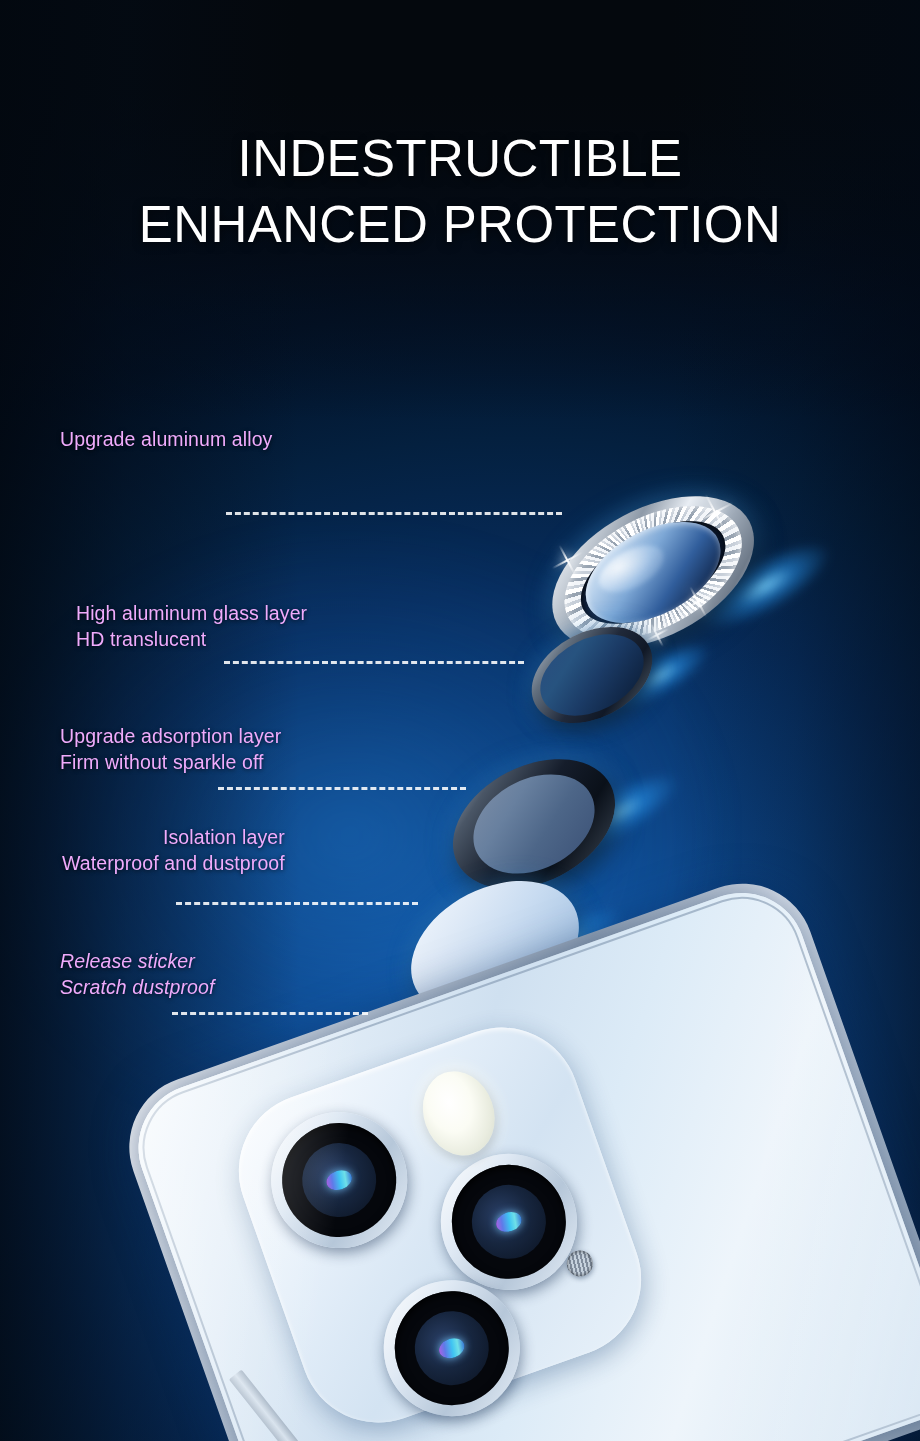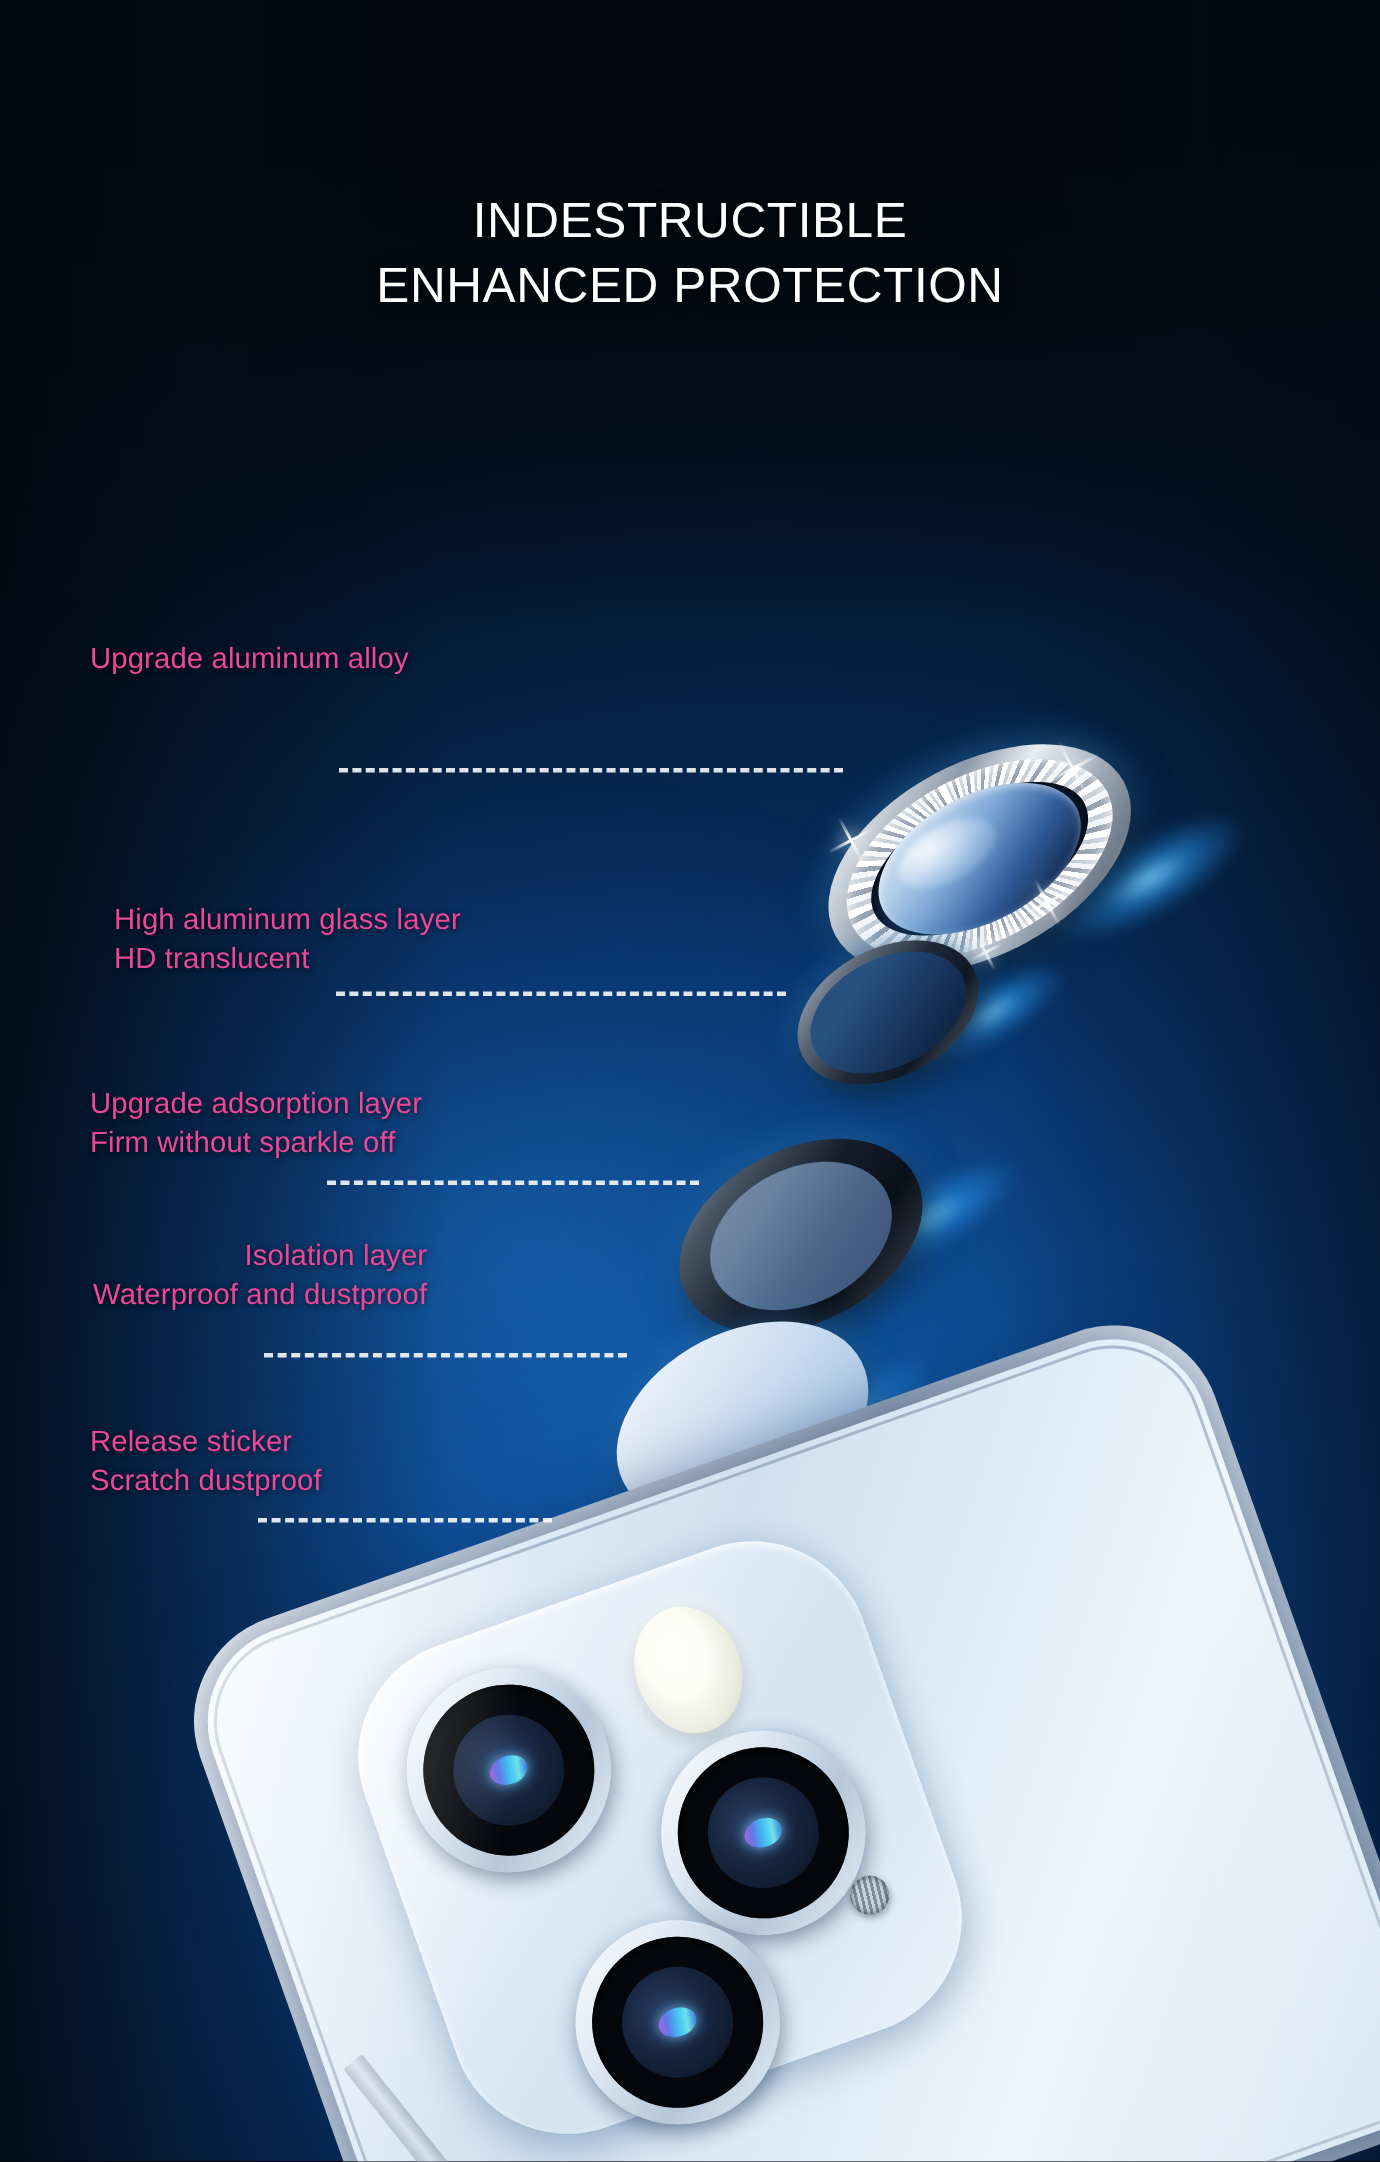--- a/index.html
+++ b/index.html
@@ -40,24 +40,24 @@
   
   .title-block{
     position:absolute;left:0;right:0;top:126px;
     text-align:center;
     color:#fff;
     font-weight:400;
     letter-spacing:.4px;
     line-height:1.30;
     text-shadow:0 2px 10px rgba(0,0,0,.65);
   }
-  .title-line{display:block;font-size:33px;white-space:nowrap;}
-
-  
-  .callout{position:absolute;color:#ec4899;}
+  .title-line{display:block;font-size:51px;white-space:nowrap;}
+
+  
+  .callout{position:absolute;color:#f0abfc;}
   .callout .ln{
     display:block;
     font-size:19.5px;
     line-height:1.33;
     letter-spacing:.1px;
     text-shadow:0 1px 4px rgba(0,0,0,.75);
     white-space:nowrap;
   }
   .dash{
     position:absolute;
@@ -343,19 +343,19 @@
     <span class="ln">Firm without sparkle off</span>
   </div>
   <div class="dash" style="left:218px;top:787px;width:248px;"></div>
 
   <div class="callout" style="left:62px;top:825px;text-align:right;">
     <span class="ln">Isolation layer</span>
     <span class="ln">Waterproof and dustproof</span>
   </div>
   <div class="dash" style="left:176px;top:902px;width:242px;"></div>
 
-  <div class="callout" style="left:60px;top:949px;">
+  <div class="callout" style="left:60px;top:949px;font-style:italic;">
     <span class="ln">Release sticker</span>
     <span class="ln">Scratch dustproof</span>
   </div>
   <div class="dash" style="left:172px;top:1012px;width:196px;"></div>
 
 </div>
 
 </body></html>

